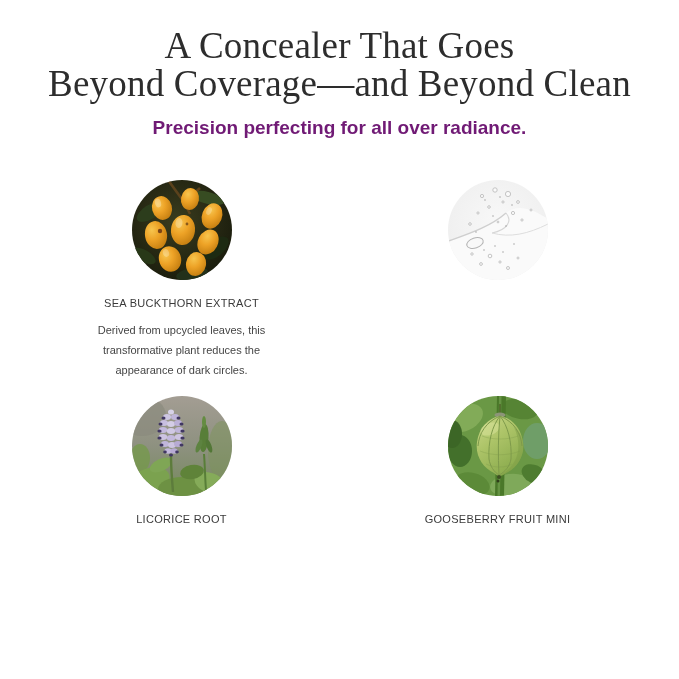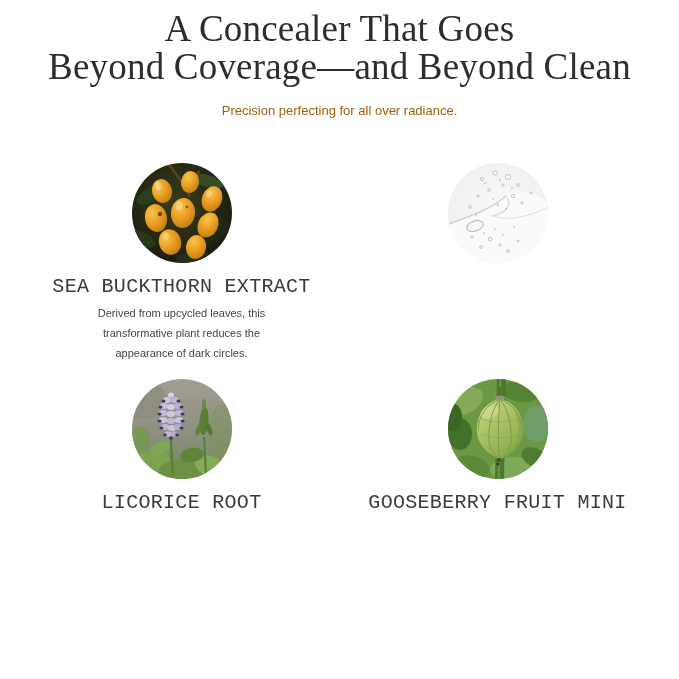--- a/index.html
+++ b/index.html
@@ -3,53 +3,54 @@
 <meta charset="utf-8">
 <style>
   * { margin:0; padding:0; box-sizing:border-box; }
   html,body { background:#ffffff; }
   body {
     width:679px; height:679px;
     font-family:"Liberation Sans", sans-serif;
     overflow:hidden;
   }
   .page { width:679px; height:679px; background:#ffffff; }
-  .header { padding-top:10px; text-align:center; }
+  .header { padding-top:27px; text-align:center; }
   .title {
     font-family:"Liberation Serif","DejaVu Serif",serif;
     font-weight:400;
     font-size:37px; line-height:38px;
     color:#2d2d2d;
     white-space:pre-line;
     letter-spacing:0.2px;
   }
   .subtitle {
     margin-top:14px;
-    font-size:13px; line-height:22px;
-    color:#a16207;
+    font-size:19px; line-height:22px;
+    color:#701a75;
+    font-weight:bold;
   }
   .grid {
     width:632px; margin:41px auto 0;
     display:grid; grid-template-columns:1fr 1fr;
     row-gap:16px;
     justify-items:center; align-items:start;
   }
   .cell {
     display:flex; flex-direction:column; align-items:center;
     text-align:center; width:100%;
   }
   .photo {
     width:100px; height:100px; border-radius:50%;
     overflow:hidden; flex:none;
   }
   .photo svg { display:block; width:100%; height:100%; }
   .ing-heading {
     margin-top:14px;
-    font-size:20px; line-height:19px; font-weight:400;
-    color:#3a3a3a; letter-spacing:0.3px;font-family:Liberation Mono, monospace;
+    font-size:11px; line-height:19px; font-weight:400;
+    color:#3a3a3a; letter-spacing:0.3px;
   }
   .ing-desc {
     margin-top:7px;
     font-size:11px; line-height:20px;
     color:#454545;
     white-space:pre-line;
   }
 </style>
 </head>
 <body>

